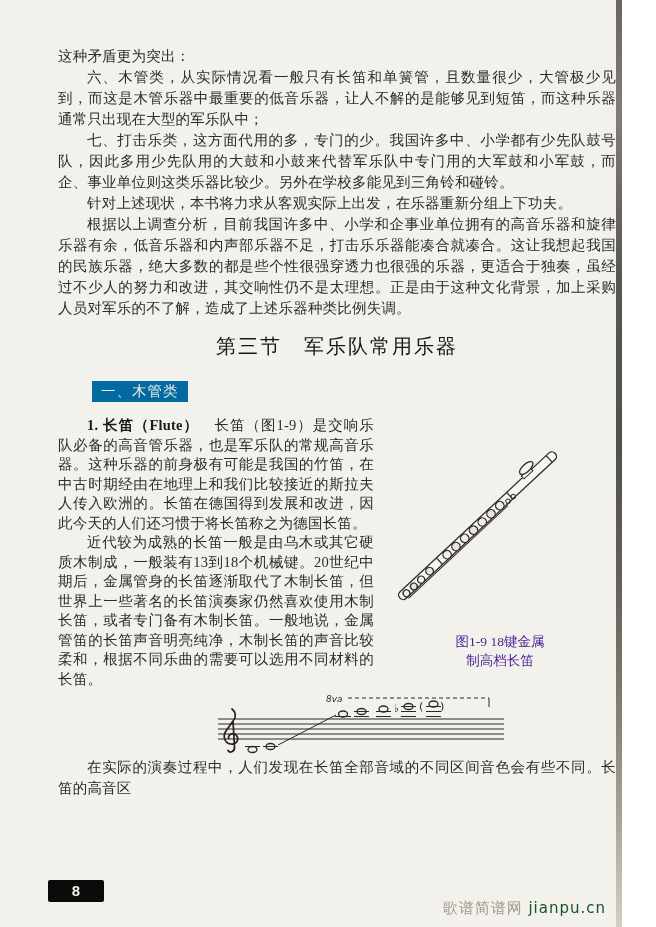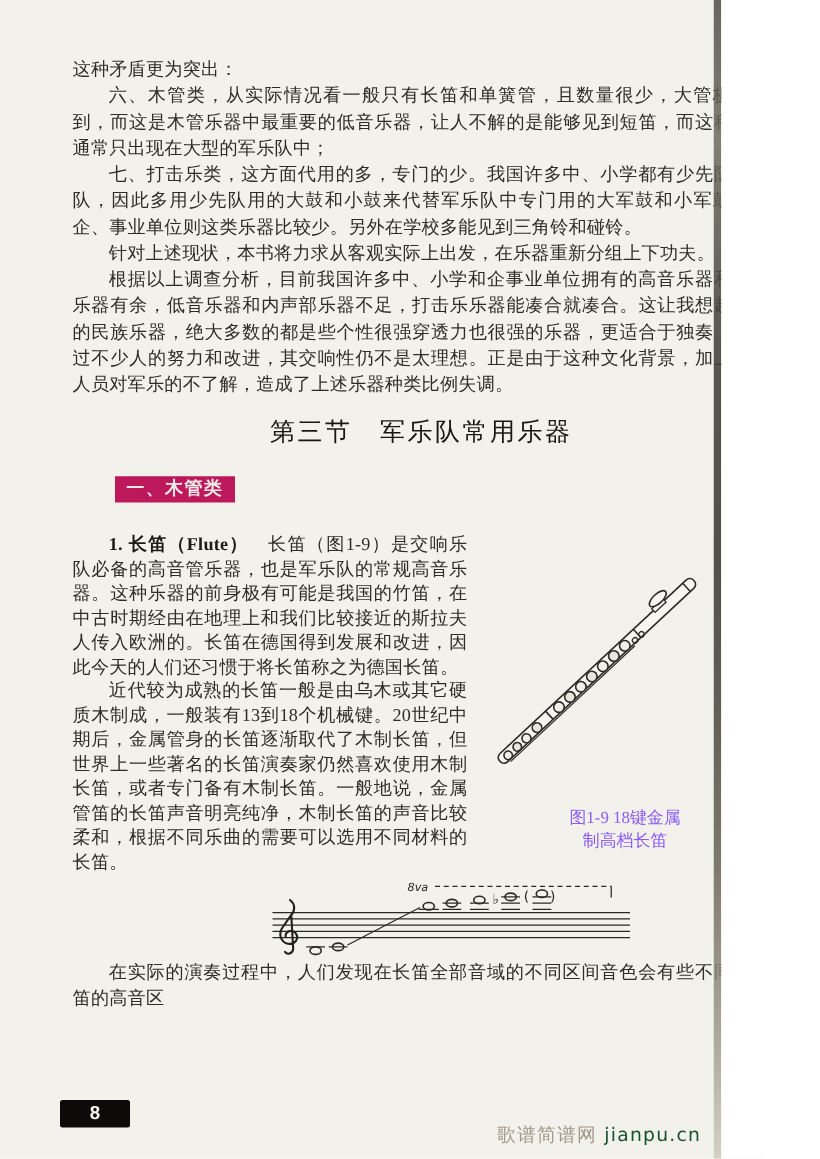--- a/index.html
+++ b/index.html
@@ -1,18 +1,18 @@
 <!DOCTYPE html>
 <html><head>
 <meta charset="utf-8">
 <style>
   html,body{margin:0;padding:0;}
   .page{
     position:relative;
-    width:577px;height:927px;
+    width:622px;height:927px;
     background:#f2f1ec;
     overflow:hidden;
     font-family:"Liberation Serif","DejaVu Serif",serif;
     color:#2e2c29;
   }
   .scan-edge{
     position:absolute;right:0;top:0;bottom:0;width:6px;
     background:linear-gradient(to bottom,
       #504d47 0%,#6e6a61 12%,#3d3b35 30%,#35332e 48%,
       #4a463e 62%,#6b6557 75%,#9b9588 88%,#cfcabd 100%);
@@ -30,37 +30,37 @@
   p.indent{text-indent:2em;}
   h2.section-heading{
     margin:12px 0 8px 0;
     text-align:center;
     font-size:20px;line-height:30px;
     font-weight:normal;color:#181613;
     letter-spacing:2px;
   }
   .subhead{
     display:inline-block;
-    margin:12px 0 11px 34px;
-    background:#be185d;color:#eceae4;
-    font-size:14.5px;font-weight:bold;
+    margin:12px 0 0 34px;
+    background:#0369a1;color:#eceae4;
+    font-size:14.5px;font-weight:normal;
     line-height:21px;padding:0 9px;
     letter-spacing:1px;
   }
   .flute-area{margin-top:14px;overflow:visible;}
   .flute-area::after{content:"";display:block;clear:both;}
   .flute-area p{line-height:19.5px;}
   .figure{
     float:right;width:232px;
     margin:0 0 4px 10px;
     text-align:center;
   }
   .figure .caption{
     margin-top:12px;
-    font-size:13.5px;line-height:19px;color:#8b5cf6;
+    font-size:13.5px;line-height:19px;color:#4c1d95;
   }
   .lead{font-weight:bold;color:#1c1a17;}
   .staff-figure{margin:2px 0 0 150px;height:66px;}
   .pagenum{
     position:absolute;left:48px;top:880px;
     width:56px;height:22px;
     background:#0c0b0a;color:#f4f3ef;
     font-family:"Liberation Sans","DejaVu Sans",sans-serif;
     font-size:15px;font-weight:bold;
     text-align:center;line-height:22px;

